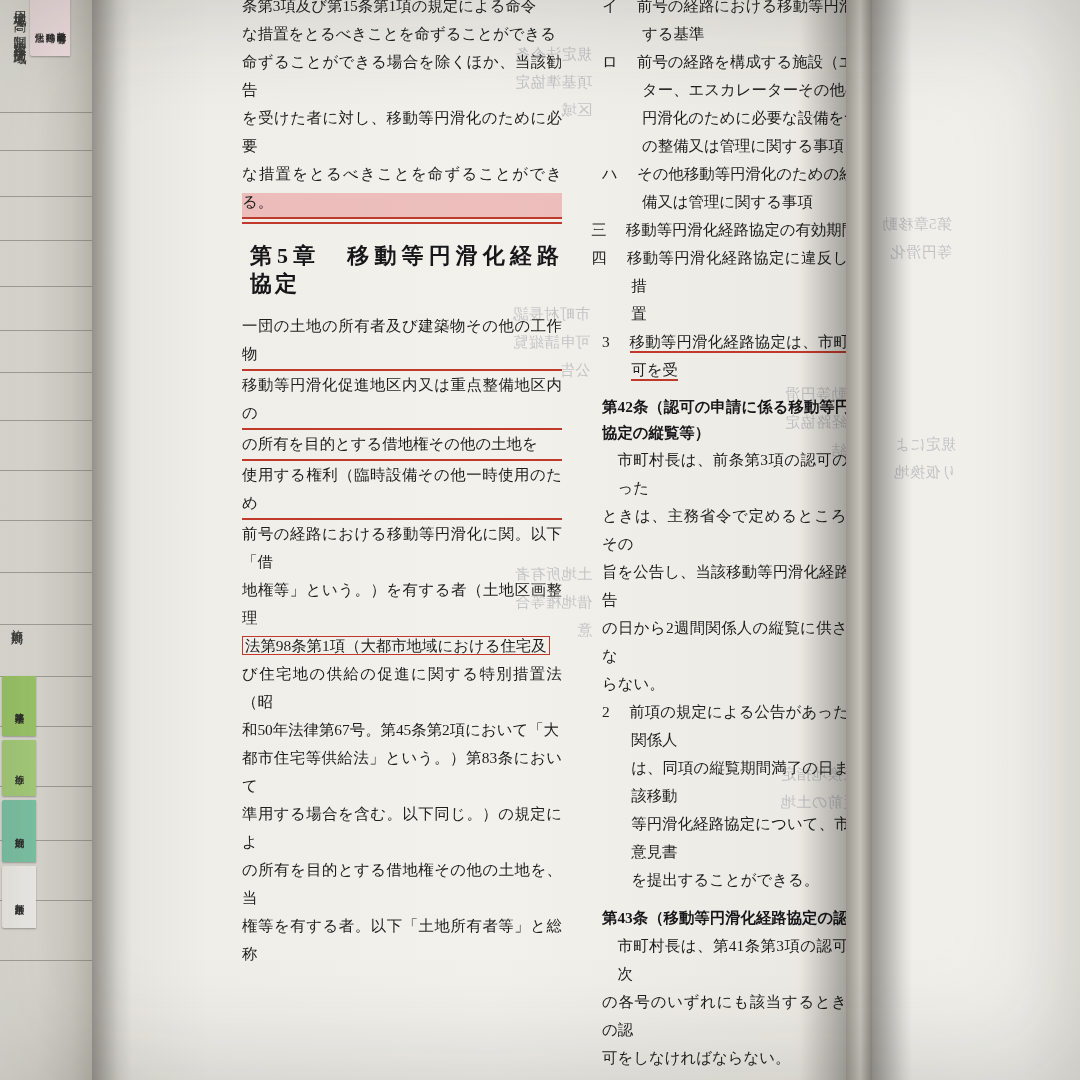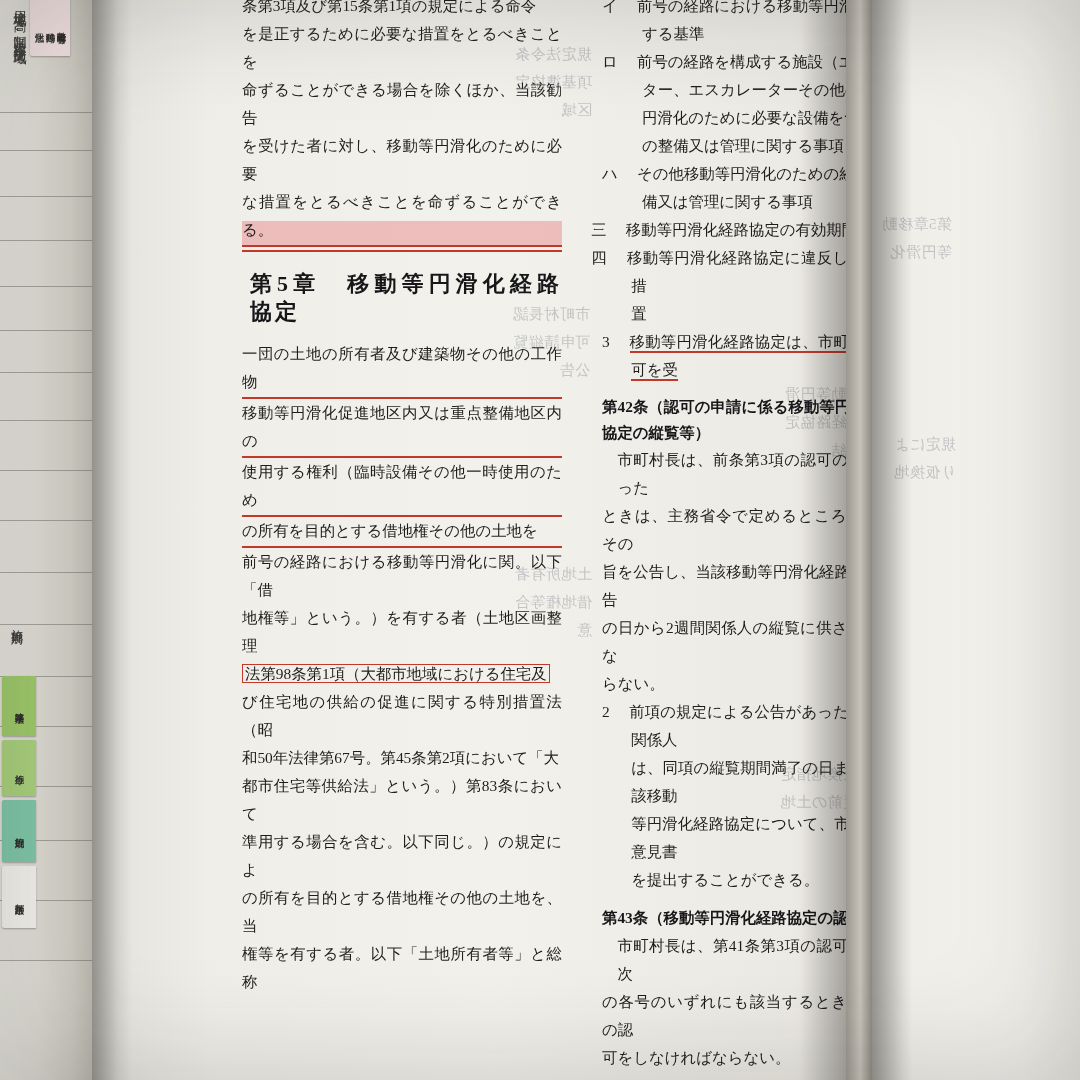--- a/index.html
+++ b/index.html
@@ -182,35 +182,35 @@
 
     <div class="ghost" style="left:420px;top:40px;width:80px;">規定法令条項基準協定区域</div>
     <div class="ghost" style="left:418px;top:300px;width:80px;">市町村長認可申請縦覧公告</div>
     <div class="ghost" style="left:420px;top:560px;width:80px;">土地所有者借地権等合意</div>
     <div class="ghost" style="left:680px;top:380px;width:90px;">移動等円滑化経路協定締結</div>
     <div class="ghost" style="left:676px;top:760px;width:90px;">仮換地指定従前の土地</div>
 
     <div class="col col1">
 
       <div class="p">条第3項及び第15条第1項の規定による命令</div>
-      <div class="p">を是正するために必要な措置をとるべきことを</div>
+      <div class="p">な措置をとるべきことを命ずることができる</div>
       <div class="p">命ずることができる場合を除くほか、当該勧告</div>
       <div class="p">を受けた者に対し、移動等円滑化のために必要</div>
       <div class="p hl-red u-red">な措置をとるべきことを命ずることができる。</div>
       <div class="p hl-red u-red" style="margin-top:2px;">
         <span></span>
       </div>
 
       <div class="chapter">第5章　移動等円滑化経路協定</div>
 
 
       <div class="p u-red">一団の土地の所有者及び建築物その他の工作物</div>
       <div class="p u-red">移動等円滑化促進地区内又は重点整備地区内の</div>
+      <div class="p u-red">の所有を目的とする借地権その他の土地を</div>
       <div class="p u-red">使用する権利（臨時設備その他一時使用のため</div>
-      <div class="p u-red">の所有を目的とする借地権その他の土地を</div>
       <div class="p">前号の経路における移動等円滑化に関。以下「借</div>
       <div class="p">地権等」という。）を有する者（土地区画整理</div>
       <div class="p"><span class="box-red">法第98条第1項（大都市地域における住宅及</span></div>
       <div class="p">び住宅地の供給の促進に関する特別措置法（昭</div>
       <div class="p">和50年法律第67号。第45条第2項において「大</div>
       <div class="p">都市住宅等供給法」という。）第83条において</div>
       <div class="p">準用する場合を含む。以下同じ。）の規定によ</div>
       <div class="p">の所有を目的とする借地権その他の土地を、当</div>
       <div class="p">権等を有する者。以下「土地所有者等」と総称</div>
 

